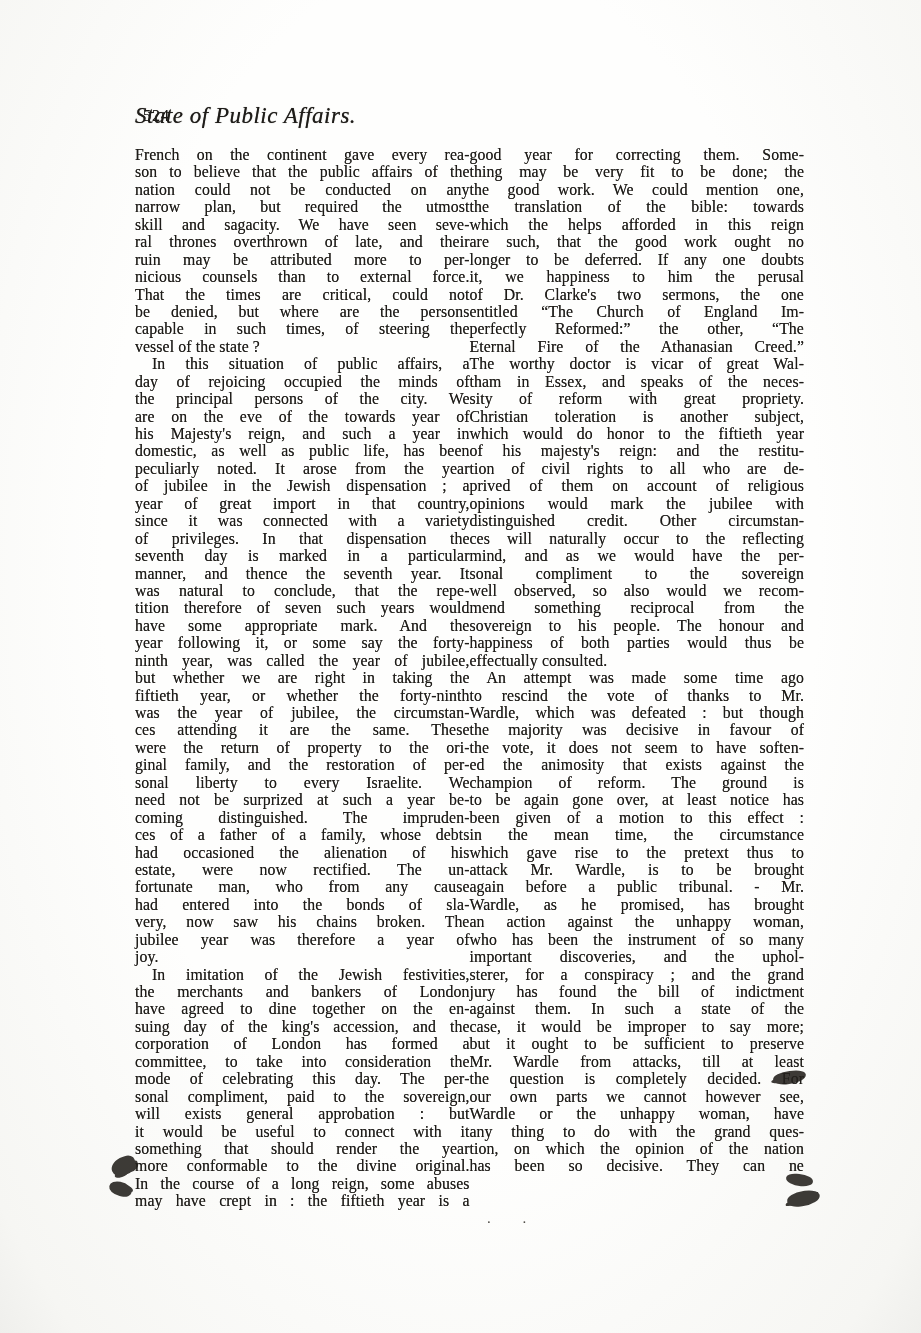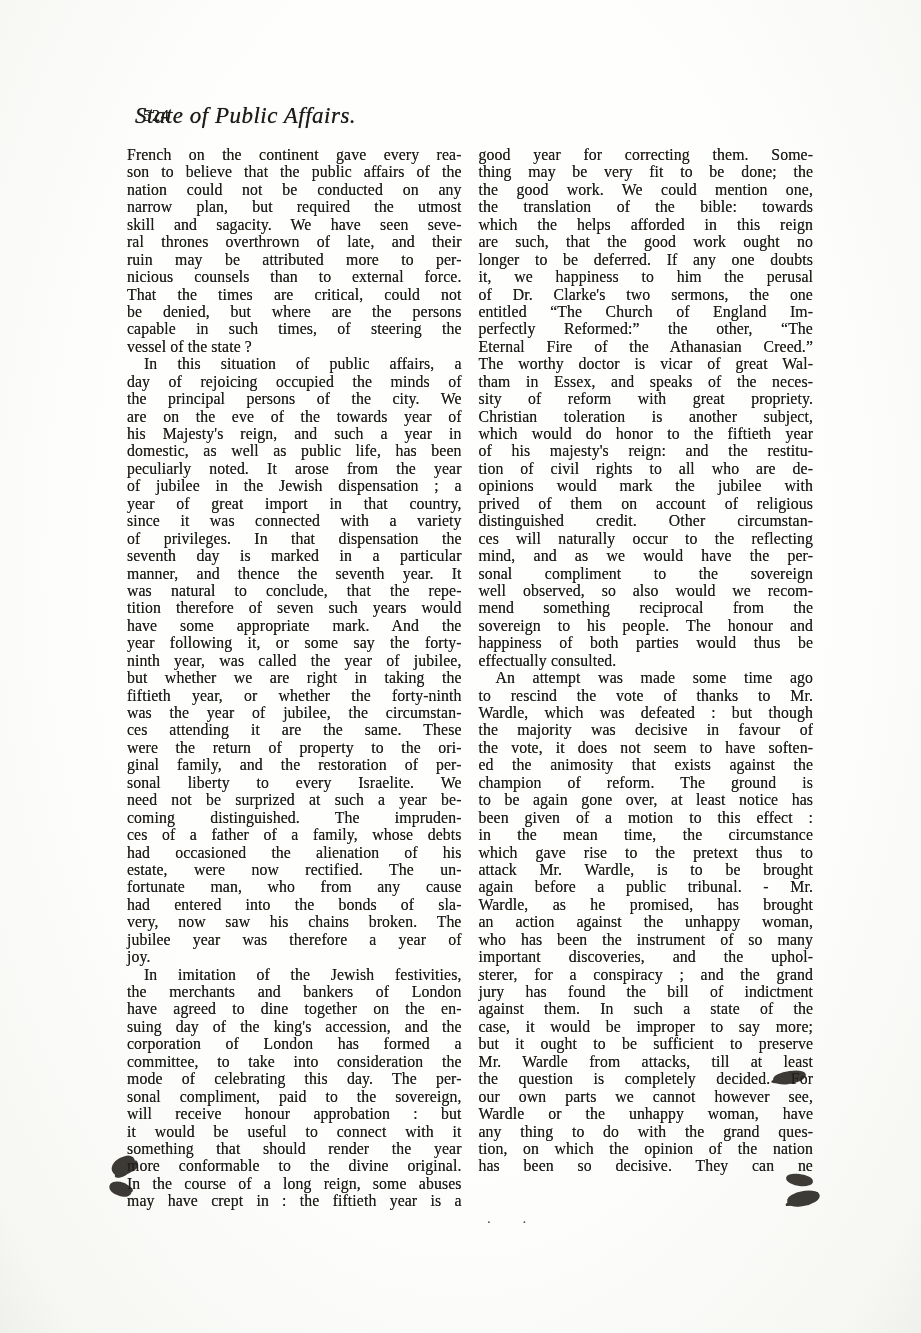--- a/index.html
+++ b/index.html
@@ -39,24 +39,23 @@
     top: 0;
     text-align: left;
     font-style: italic;
     font-size: 23px;
     letter-spacing: 0.5px;
     text-shadow: 0 0 0.7px rgba(25,22,18,0.8);
   }
   .columns {
     position: absolute;
     top: 146px;
-    left: 127px;
+    left: 135px;
     width: 686px;
     display: flex;
-    gap: 17px;
   }
   .column {
     width: 334.5px;
   }
   .line {
     height: 17.45px;
     line-height: 17.45px;
     font-size: 15.8px;
     letter-spacing: 0.1px;
     text-align: justify;
@@ -154,21 +153,21 @@
         <div class="line">jubilee year was therefore a year of</div>
         <div class="line pend">joy.</div>
         <div class="line indent">In imitation of the Jewish festivities,</div>
         <div class="line">the merchants and bankers of London</div>
         <div class="line">have agreed to dine together on the en-</div>
         <div class="line">suing day of the king's accession, and the</div>
         <div class="line">corporation of London has formed a</div>
         <div class="line">committee, to take into consideration the</div>
         <div class="line">mode of celebrating this day.  The per-</div>
         <div class="line">sonal compliment, paid to the sovereign,</div>
-        <div class="line">will receive honour approbation : but</div>
+        <div class="line">will exists general approbation : but</div>
         <div class="line">it would be useful to connect with it</div>
         <div class="line">something that should render the year</div>
         <div class="line">more conformable to the divine original.</div>
         <div class="line">In the course of a long reign, some abuses</div>
         <div class="line">may have crept in :  the fiftieth year is a</div>
       </div>
       <div class="column">
         <div class="line">good year for correcting them.  Some-</div>
         <div class="line">thing may be very fit to be done; the</div>
         <div class="line">the good work.  We could mention one,</div>
@@ -181,22 +180,22 @@
         <div class="line">entitled “The Church of England Im-</div>
         <div class="line">perfectly Reformed:” the other, “The</div>
         <div class="line">Eternal Fire of the Athanasian Creed.”</div>
         <div class="line">The worthy doctor is vicar of great Wal-</div>
         <div class="line">tham in Essex, and speaks of the neces-</div>
         <div class="line">sity of reform with great propriety.</div>
         <div class="line">Christian toleration is another subject,</div>
         <div class="line">which would do honor to the fiftieth year</div>
         <div class="line">of his majesty's reign:  and the restitu-</div>
         <div class="line">tion of civil rights to all who are de-</div>
+        <div class="line">prived of them on account of religious</div>
         <div class="line">opinions would mark the jubilee with</div>
-        <div class="line">prived of them on account of religious</div>
         <div class="line">distinguished credit.  Other circumstan-</div>
         <div class="line">ces will naturally occur to the reflecting</div>
         <div class="line">mind, and as we would have the per-</div>
         <div class="line">sonal compliment to the sovereign</div>
         <div class="line">well observed, so also would we recom-</div>
         <div class="line">mend something reciprocal from the</div>
         <div class="line">sovereign to his people.  The honour and</div>
         <div class="line">happiness of both parties would thus be</div>
         <div class="line pend">effectually consulted.</div>
         <div class="line indent">An attempt was made some time ago</div>

